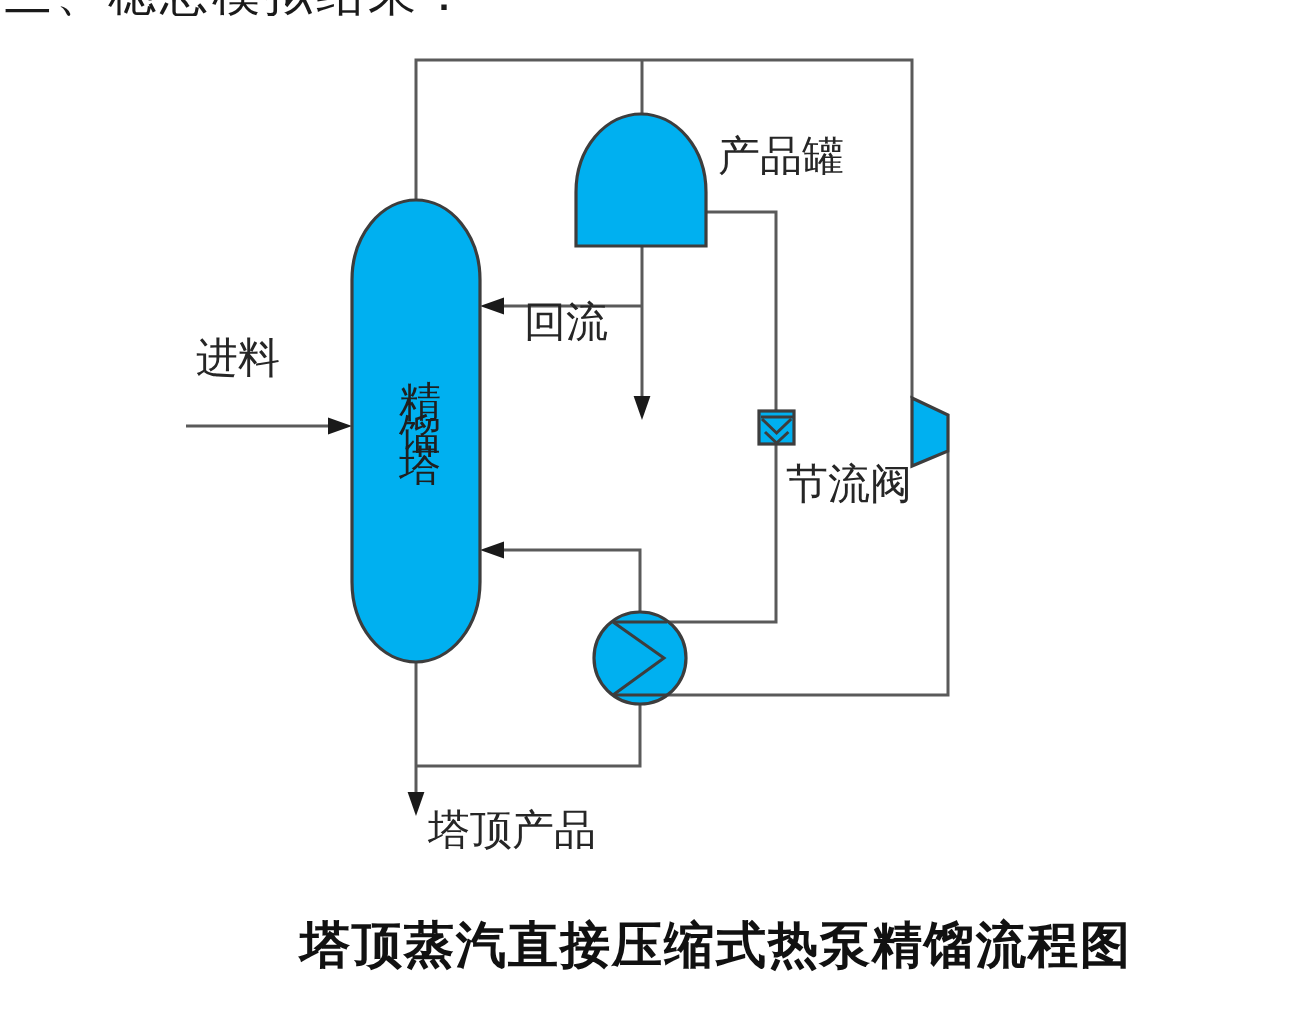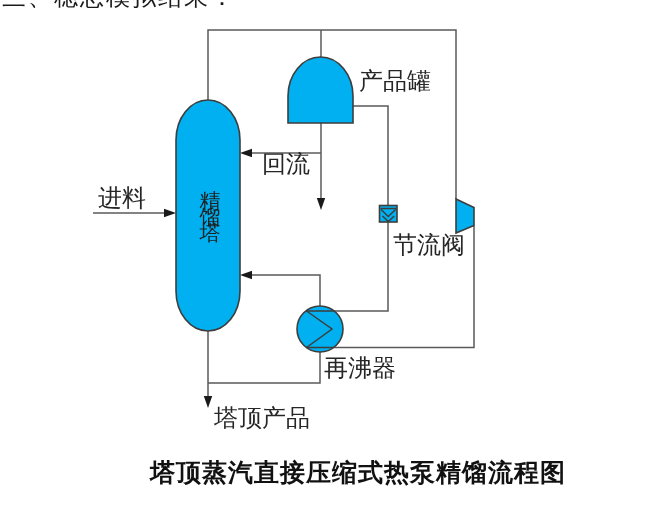--- a/index.html
+++ b/index.html
@@ -14,22 +14,22 @@
   .stage{
     position:relative;width:651px;height:508px;background:#ffffff;
     overflow:hidden;font-family:"Liberation Serif", serif;
   }
   .diagram-svg{position:absolute;left:0;top:0;}
   .eq{fill:var(--equipment-fill);stroke:var(--equipment-outline);stroke-width:1.6;}
   .eq-inner{fill:none;stroke:var(--equipment-outline);stroke-width:1.5;stroke-linejoin:miter;}
   .pline{fill:none;stroke:var(--line-color);stroke-width:1.5;}
   .ahead{fill:var(--arrow-color);stroke:none;}
   .lbl{
-    position:absolute;color:var(--label-color);font-size:24px;line-height:23px;
-    white-space:nowrap;font-family:Liberation Sans, sans-serif;
+    position:absolute;color:var(--label-color);font-size:21px;line-height:23px;
+    white-space:nowrap;font-family:Liberation Mono, monospace;
   }
   .col-lbl{
     position:absolute;left:196px;top:173px;
     writing-mode:vertical-rl;text-orientation:upright;
     font-size:21px;letter-spacing:16px;color:#1f1f1f;white-space:nowrap;
   }
   .title{
     position:absolute;left:150px;top:456px;width:400px;text-align:left;
     font-family:"Liberation Sans", sans-serif;font-weight:bold;
     font-size:25px;letter-spacing:1px;color:var(--title-color);white-space:nowrap;
@@ -88,21 +88,20 @@
       <circle class="eq" cx="320" cy="329" r="23"></circle>
       <path class="eq-inner" d="M306.5,311 L333.5,311"></path>
       <path class="eq-inner" d="M306.5,347.5 L333.5,347.5"></path>
       <path class="eq-inner" d="M306.5,311 L332,329 L306.5,347.5"></path>
     </g>
   </svg>
 
   <div class="col-lbl">精馏塔</div>
   <div class="lbl" style="left:359px;top:69px;">产品罐</div>
   <div class="lbl" style="left:393px;top:233px;text-align:center;">节流阀</div>
-  <div class="lbl" style="left:324px;top:356px;">再沸器</div>
 
-  <div class="lbl" style="left:98px;top:186px;">进料</div>
+  <div class="lbl" style="left:98px;top:170px;">进料</div>
   <div class="lbl" style="left:262px;top:152px;">回流</div>
   <div class="lbl" style="left:214px;top:406px;">塔顶产品</div>
 
   <div class="title">塔顶蒸汽直接压缩式热泵精馏流程图</div>
 
 </div>
 
 </body></html>

